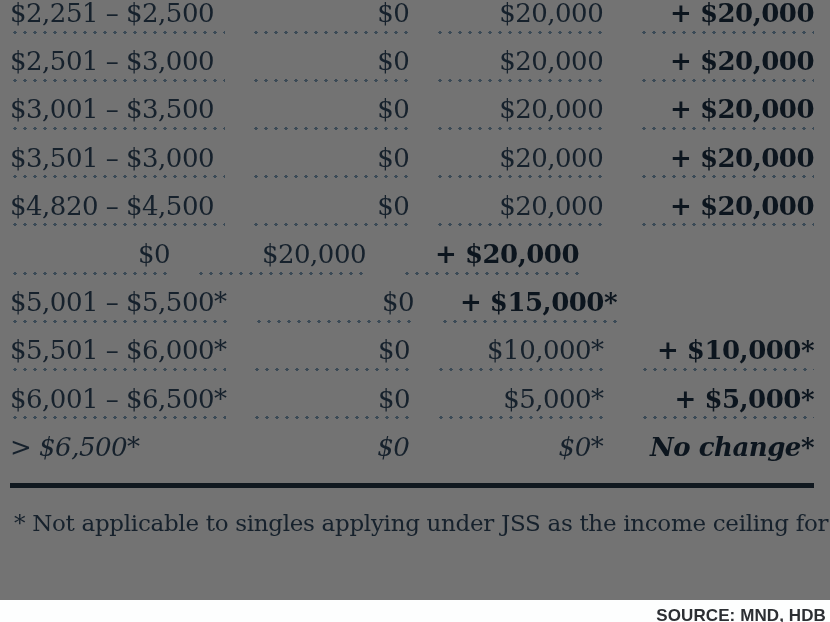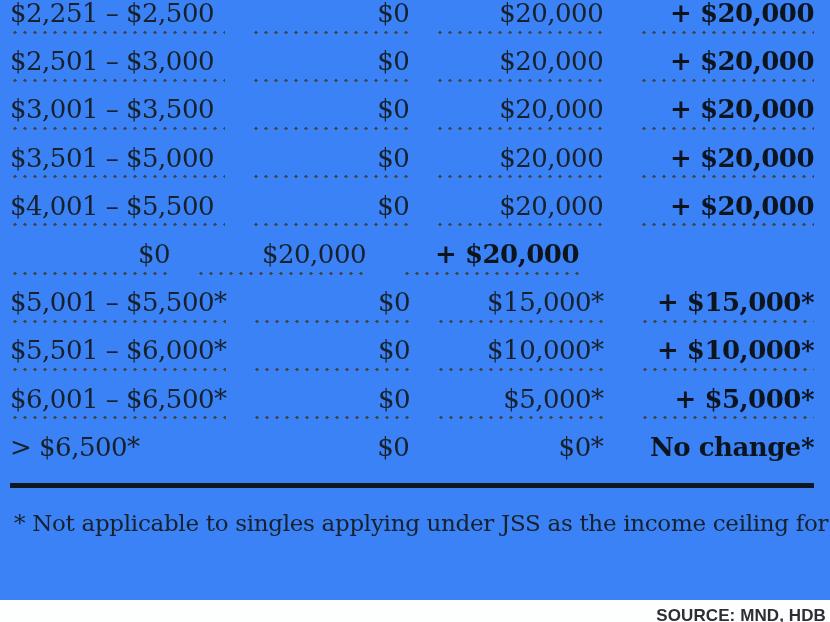--- a/index.html
+++ b/index.html
@@ -7,21 +7,21 @@
     width: 830px; height: 622px;
     overflow: hidden;
     position: relative;
     background: #ffffff;
     font-family: "DejaVu Serif", serif;
   }
   .panel {
     position: absolute;
     top: 0; left: 0;
     width: 830px; height: 600px;
-    background: #3b82f6;
+    background: #737373;
     box-sizing: border-box;
     padding: 0 16px 0 10px;
   }
   .grant-table { width: 100%; }
   .trow {
     display: flex;
     height: 48.2px;
     align-items: flex-start;
   }
   .cell {
@@ -36,21 +36,21 @@
     letter-spacing: -0.5px;
     background-image: radial-gradient(circle, #3b4a56 1.5px, rgba(0,0,0,0) 1.8px);
     background-position: left bottom;
     background-repeat: repeat-x;
     background-size: 10px 3.4px;
   }
   .c1 { width: 218px; margin-right: 26px; justify-content: flex-start; }
   .c2 { width: 160px; margin-right: 26px; justify-content: flex-end; }
   .c3 { width: 170px; margin-right: 36px; justify-content: flex-end; }
   .c4 { width: 177px; justify-content: flex-end; font-weight: bold; color: #0c151e; }
-  .trow.last .cell { background-image: none; height: 30px; }
+  .trow.last .cell { background-image: none; height: 30px; font-style: italic; }
   .thick-rule {
     height: 5px;
     background: #10181f;
     margin-top: 1px;
   }
   .footnote {
     margin-top: 20px;
     padding-left: 4px;
     font-size: 23px;
     line-height: 30px;
@@ -95,43 +95,42 @@
   </div>
 
   <div class="trow">
     <div class="cell c1">$3,001 – $3,500</div>
     <div class="cell c2">$0</div>
     <div class="cell c3">$20,000</div>
     <div class="cell c4">+ $20,000</div>
   </div>
 
   <div class="trow">
-    <div class="cell c1">$3,501 – $5,000</div>
+    <div class="cell c1">$3,501 – $3,000</div>
     <div class="cell c2">$0</div>
     <div class="cell c3">$20,000</div>
     <div class="cell c4">+ $20,000</div>
   </div>
 
   <div class="trow">
-    <div class="cell c1">$4,001 – $5,500</div>
+    <div class="cell c1">$4,820 – $4,500</div>
     <div class="cell c2">$0</div>
     <div class="cell c3">$20,000</div>
     <div class="cell c4">+ $20,000</div>
   </div>
 
   <div class="trow">
     <div class="cell c2">$0</div>
     <div class="cell c3">$20,000</div>
     <div class="cell c4">+ $20,000</div>
   </div>
 
   <div class="trow">
     <div class="cell c1">$5,001 – $5,500*</div>
     <div class="cell c2">$0</div>
-    <div class="cell c3">$15,000*</div>
     <div class="cell c4">+ $15,000*</div>
   </div>
 
   <div class="trow">
     <div class="cell c1">$5,501 – $6,000*</div>
     <div class="cell c2">$0</div>
     <div class="cell c3">$10,000*</div>
     <div class="cell c4">+ $10,000*</div>
   </div>
 

